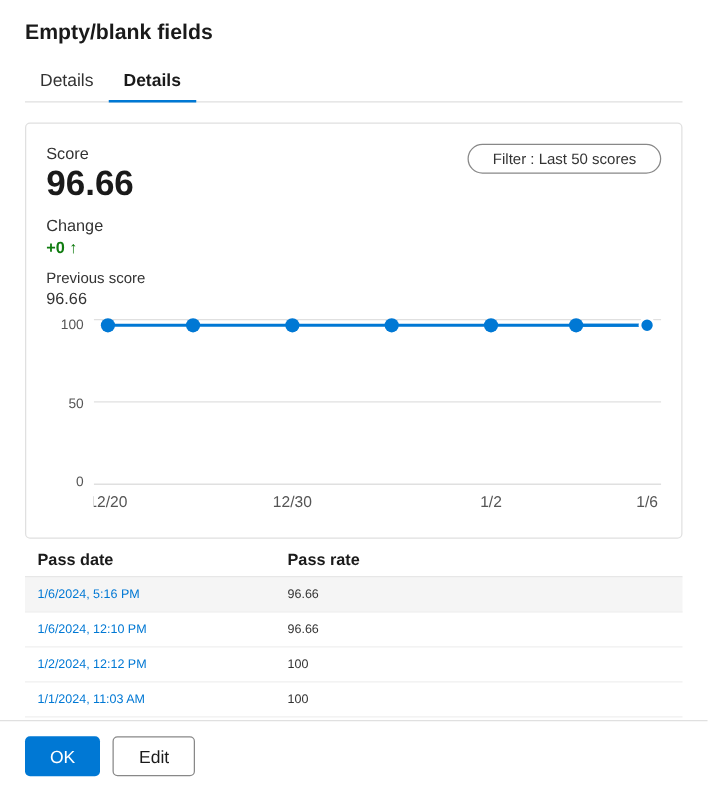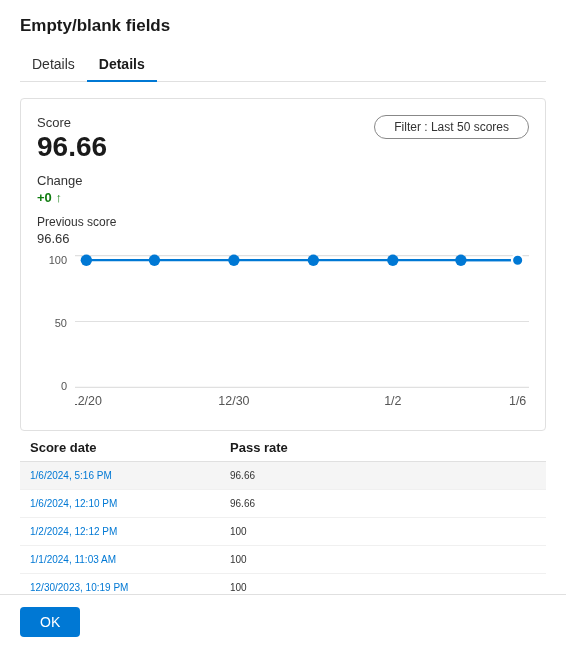--- a/index.html
+++ b/index.html
@@ -136,21 +136,21 @@
       color: #0078d4;
       cursor: pointer;
     }
 
     .table-row .col-pass {
       color: #333;
     }
 
     .footer-bar {
       position: fixed;
-      bottom: 0;
+      bottom: 16px;
       left: 0;
       width: 566px;
       padding: 12px 20px;
       background: #fff;
       border-top: 1px solid #e0e0e0;
       display: flex;
       gap: 10px;
     }
 
     .btn-ok {
@@ -249,21 +249,21 @@
         <text x="140" y="132" font-size="11" fill="#555" text-anchor="middle">12/30</text>
         <text x="280" y="132" font-size="11" fill="#555" text-anchor="middle">1/2</text>
         <text x="390" y="132" font-size="11" fill="#555" text-anchor="middle">1/6</text>
       </svg>
     </div>
   </div>
 </div>
 
 <div class="table-section">
   <div class="table-header-row">
-    <div class="col-date">Score date</div>
+    <div class="col-date">Pass date</div>
     <div class="col-pass">Pass rate</div>
   </div>
   <div id="table-body">
       <div class="table-row" style="background: rgb(245, 245, 245);">
         <div class="col-date" style="color: rgb(0, 120, 212); cursor: pointer;">1/6/2024, 5:16 PM</div>
         <div class="col-pass">96.66</div>
       </div>
       <div class="table-row">
         <div class="col-date" style="color: rgb(0, 120, 212); cursor: pointer;">1/6/2024, 12:10 PM</div>
         <div class="col-pass">96.66</div>
@@ -282,13 +282,14 @@
       </div>
       <div class="table-row">
         <div class="col-date" style="color: rgb(0, 120, 212); cursor: pointer;">12/27/2023, 9:28 PM</div>
         <div class="col-pass">100</div>
       </div>
     </div>
 </div>
 
 <div class="footer-bar">
   <button class="btn-ok">OK</button>
+  <button class="btn-edit">Edit</button>
 </div>
 
 </body></html>

